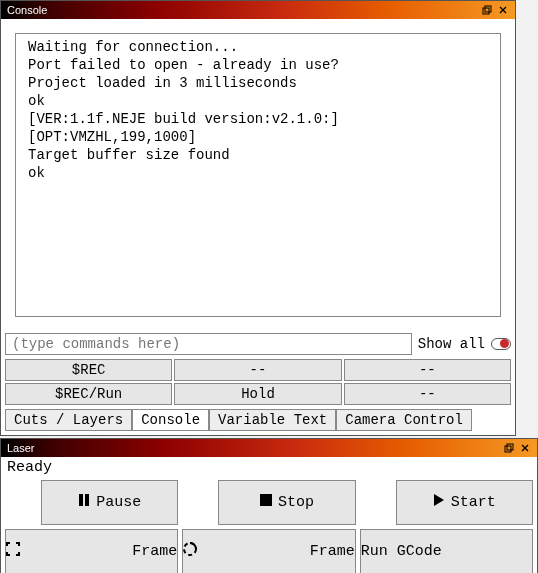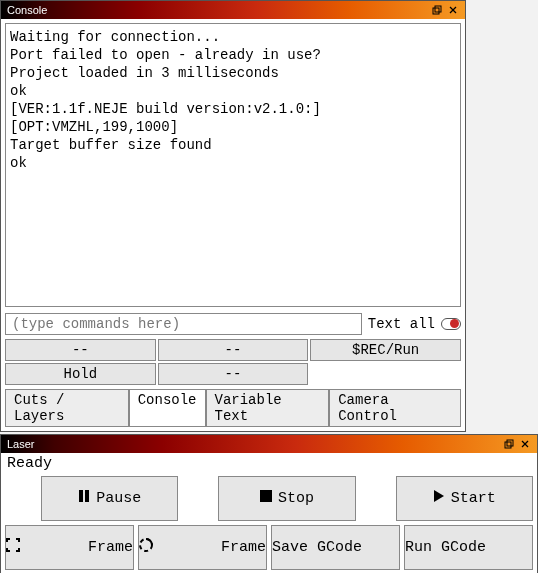--- a/index.html
+++ b/index.html
@@ -32,27 +32,27 @@
     display: inline-flex;
     align-items: center;
     justify-content: center;
     color: #000;
     font-size: 10px;
     cursor: default;
   }
   .panel-title .title-icon svg { display: block; }
 
   
-  .console-panel { width: 466px; }
+  .console-panel { width: 516px; }
   .console-box {
-    margin: 4px;
+    margin: 14px;
     border: 1px solid #888;
     background: #fff;
     height: 284px;
-    padding: 4px 4px;
+    padding: 4px 12px;
     white-space: pre;
     font-size: 14px;
     line-height: 18px;
     font-family: "SimSun", "NSimSun", "Courier New", monospace;
     overflow: hidden;
   }
 
   .cmd-row {
     display: flex;
     align-items: center;
@@ -177,25 +177,26 @@
 Port failed to open - already in use?
 Project loaded in 3 milliseconds
 ok
 [VER:1.1f.NEJE build version:v2.1.0:]
 [OPT:VMZHL,199,1000]
 Target buffer size found
 ok</span></div>
 
   <div class="cmd-row">
     <input class="cmd-input" type="text" placeholder="(type commands here)" style="">
-    <span class="showall-label">Text all</span>
+    <span class="showall-label">Show all</span>
     <span class="toggle"></span>
   </div>
 
   <div class="macro-grid">
+    <div class="macro-btn">$REC</div>
     <div class="macro-btn">--</div>
     <div class="macro-btn">--</div>
     <div class="macro-btn">$REC/Run</div>
     <div class="macro-btn">Hold</div>
     <div class="macro-btn">--</div>
   </div>
 
   <div class="tab-row">
     <div class="tab inactive">Cuts / Layers</div>
     <div class="tab">Console</div>
@@ -269,20 +270,17 @@
           <svg width="14" height="14" viewBox="0 0 14 14" stroke="#000" stroke-width="2" fill="none">
             <path d="M7 1 A6 6 0 0 1 13 7"></path>
               <path d="M13 7 A6 6 0 0 1 7 13" stroke-opacity="0"></path>
             <path d="M1 7 A6 6 0 0 1 7 1" stroke-opacity="0"></path>
             <circle cx="7" cy="7" r="6" stroke-dasharray="4 3"></circle>
           </svg>
         </span>
         <span>Frame</span>
       </div>
       <div class="laser-btn">
-        <span>Save GCode</span>
-      </div>
-      <div class="laser-btn">
         <span>Run GCode</span>
       </div>
     </div>
   </div>
 </div>
 
 </body></html>

